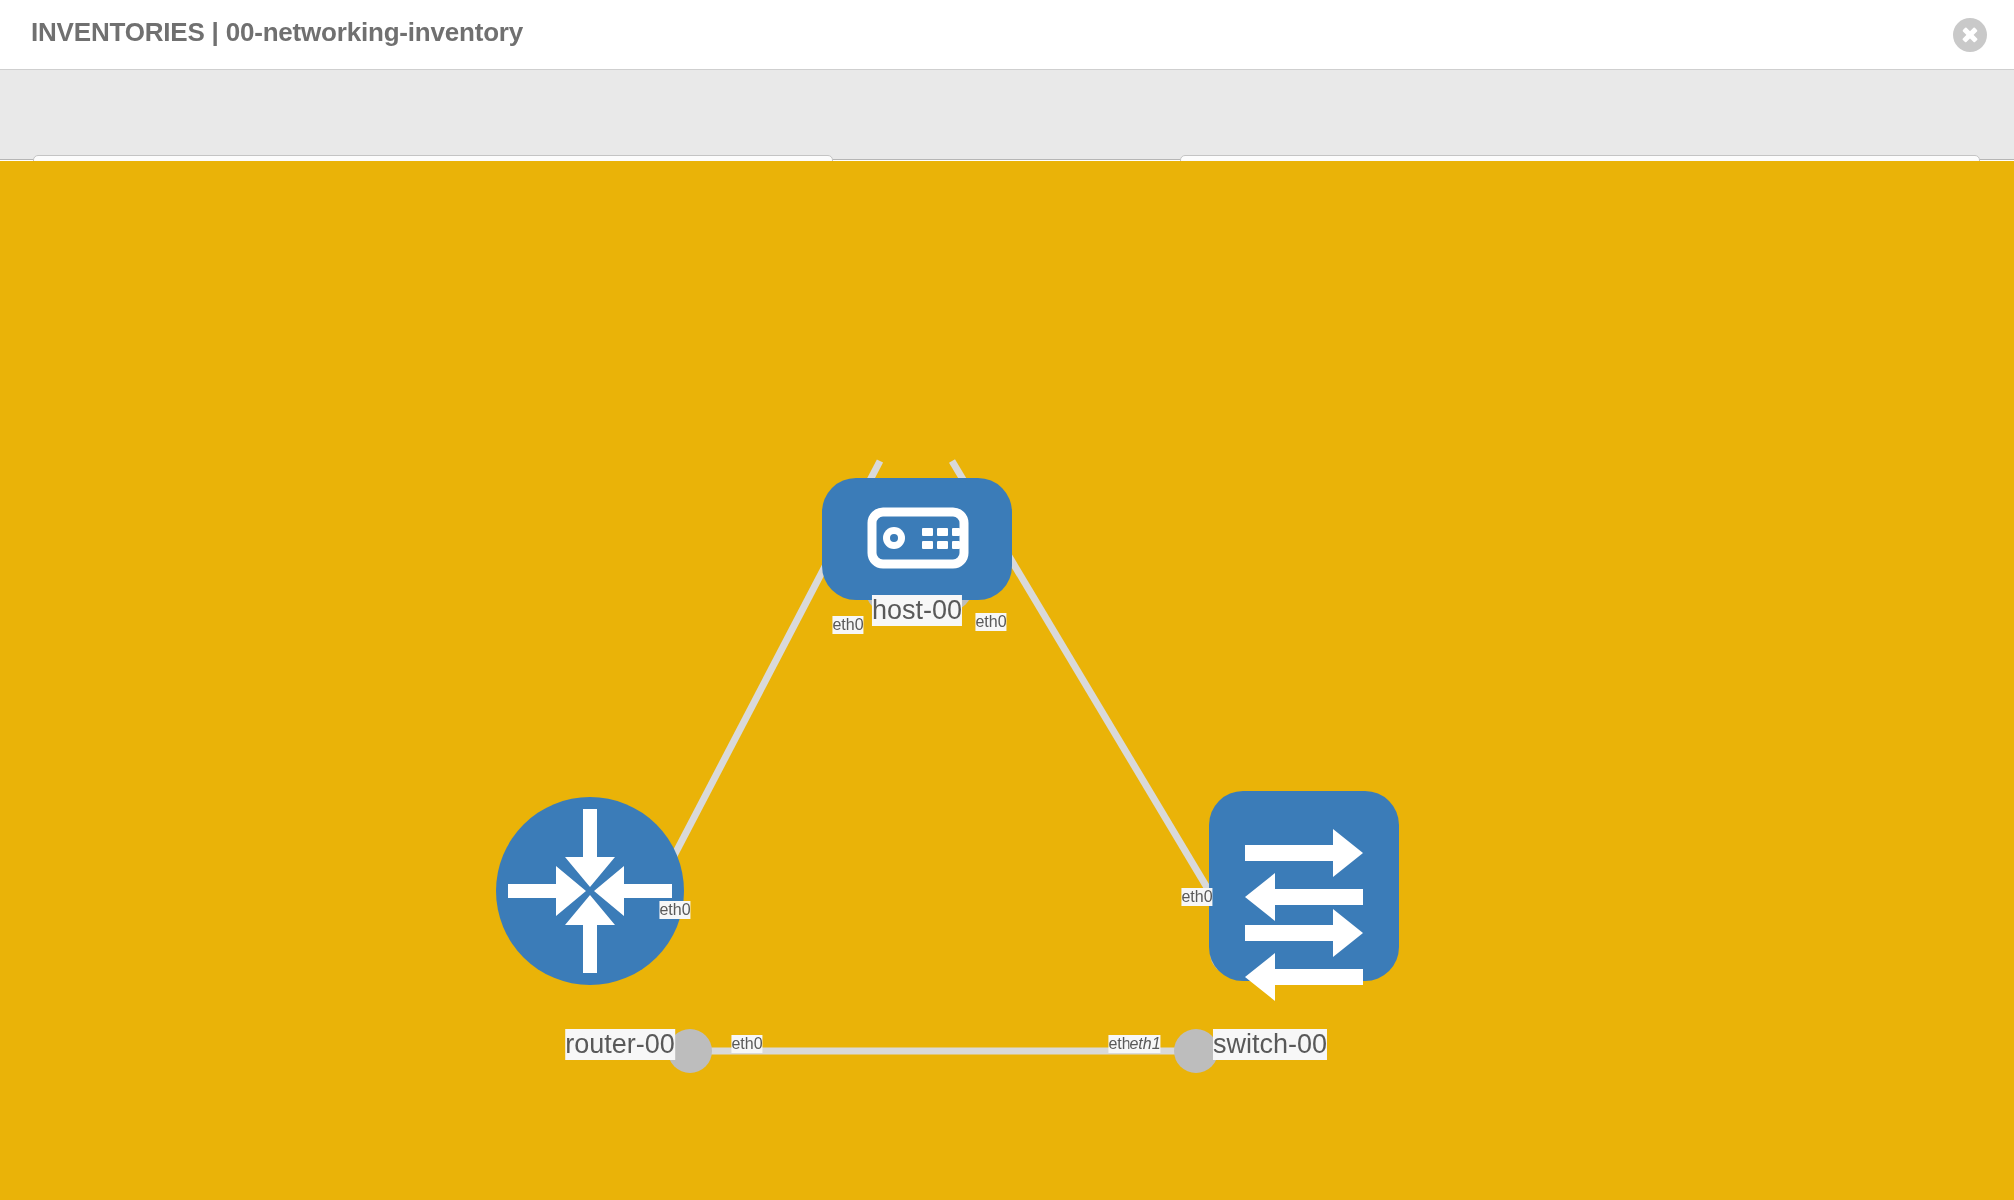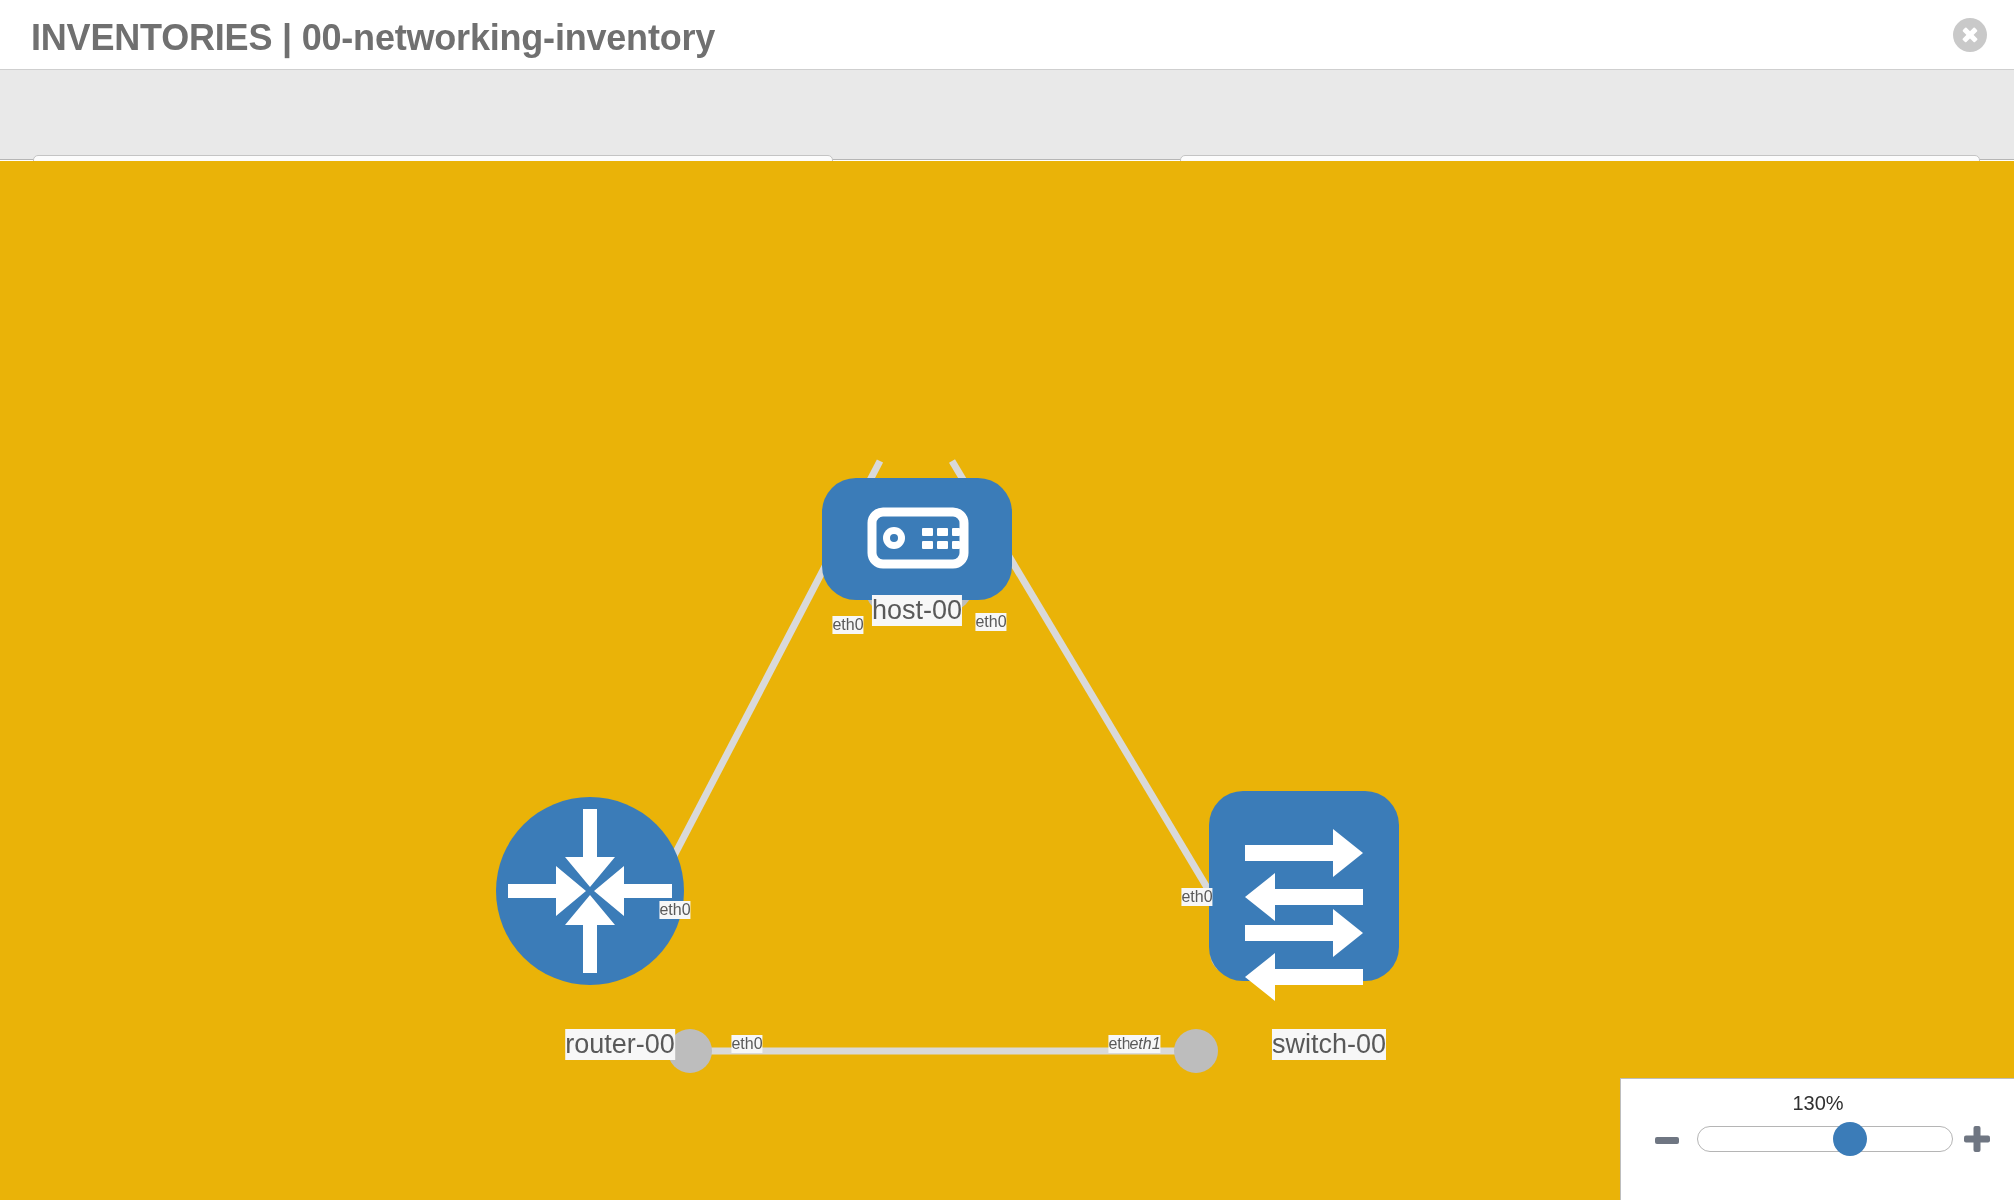--- a/index.html
+++ b/index.html
@@ -13,21 +13,21 @@
 
   
   .header {
     position: absolute; left: 0; top: 0;
     width: 2014px; height: 70px;
     background: #ffffff;
     border-bottom: 1px solid #cfcfcf;
   }
   .page-title {
     position: absolute; left: 31px; top: 17px;
-    font-size: 36px; font-weight: bold;
+    font-size: 26px; font-weight: bold;
     color: #707070;
     letter-spacing: -0.2px;
     white-space: nowrap;
   }
   .close-btn {
     position: absolute; right: 27px; top: 18px;
     width: 34px; height: 34px;
     border-radius: 50%;
     background: #c9c9c9;
     cursor: pointer;
@@ -251,31 +251,23 @@
 
         <path d="M1245 934 h88 v-16 l30 24 l-30 24 v-16 h-88 z"></path>
 
         <path d="M1363 978 h-88 v-16 l-30 24 l30 24 v-16 h88 z"></path>
       </g>
     </g>
   </svg>
 
   <div class="node-label big" style="left:917px; top:434px;">host-00</div>
   <div class="node-label big" style="left:620px; top:868px;">router-00</div>
-  <div class="node-label big" style="left:1329px; top:868px;">switch-00</div>
+  <div class="node-label big" style="left:1270px; top:868px;">switch-00</div>
 
   <div class="node-label small" style="left:848px; top:455px;">eth0</div>
   <div class="node-label small" style="left:991px; top:452px;">eth0</div>
   <div class="node-label small" style="left:675px; top:740px;">eth0</div>
   <div class="node-label small" style="left:1197px; top:727px;">eth0</div>
   <div class="node-label small" style="left:747px; top:874px;">eth0</div>
   <div class="node-label small" style="left:1124px; top:874px;">eth0</div>
   <div class="node-label small" style="left:1145px; top:874px;font-style:italic;">eth1</div>
 
-  <div class="zoom-panel" style="top:917px;">
-    <div class="zoom-value">130%</div>
-    <div class="zoom-minus"></div>
-    <div class="zoom-track">
-      <div class="zoom-thumb" id="zoom-thumb" style="left: 60%;"></div>
-    </div>
-    <div class="zoom-plus"></div>
-  </div>
 </div>
 
 </body></html>

